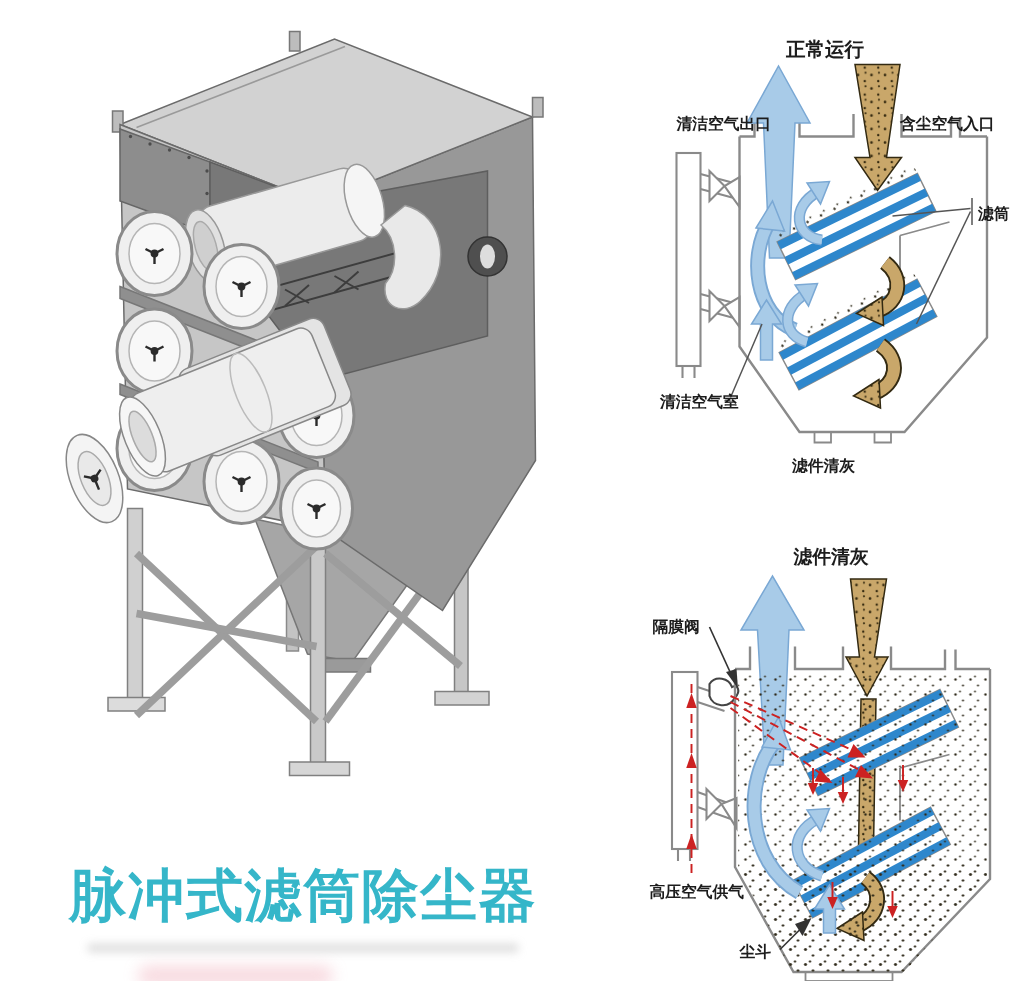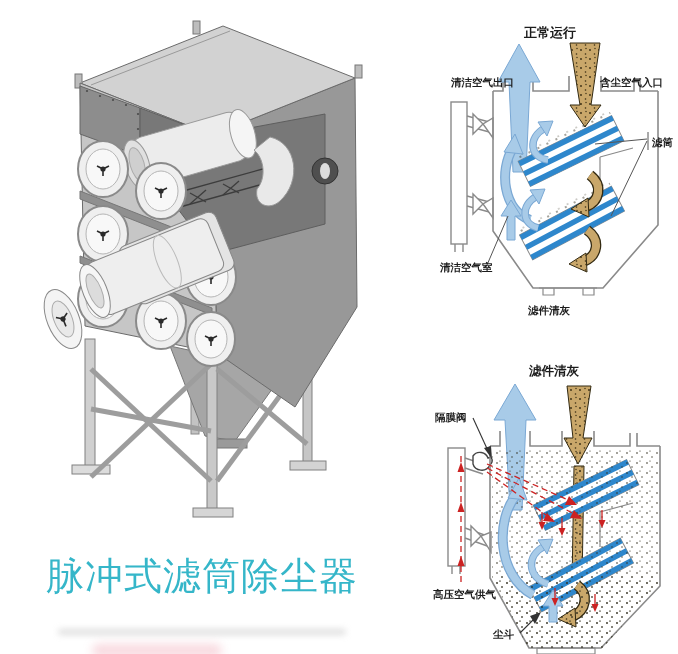--- a/index.html
+++ b/index.html
@@ -1,19 +1,19 @@
 <!DOCTYPE html>
 <html><head>
 <meta charset="utf-8">
 <style>
   html,body{margin:0;padding:0;background:#ffffff;}
   .stage{position:relative;width:678px;height:654px;background:#ffffff;overflow:hidden;
          font-family:"Liberation Sans",sans-serif;margin-top:16px;}
   .abs{position:absolute;}
-  .caption{left:46px;top:535px;font-size:38px;font-weight:normal;color:#35b6c9;
+  .caption{left:46px;top:556px;font-size:38px;font-weight:bold;color:#35b6c9;
            letter-spacing:1px;white-space:nowrap;}
   .smear-gray{left:58px;top:613px;width:288px;height:6px;background:rgba(150,150,150,.30);
               filter:blur(3px);border-radius:4px;}
   .smear-pink{left:92px;top:628px;width:130px;height:13px;background:rgba(231,120,140,.28);
               filter:blur(5px);border-radius:8px;}
   .ttl{font:bold 13px "Liberation Sans",sans-serif;fill:#1c1c1c;}
   .lbl{font:bold 10.5px "Liberation Sans",sans-serif;fill:#1c1c1c;}
   svg{display:block;}
 </style>
 </head>

